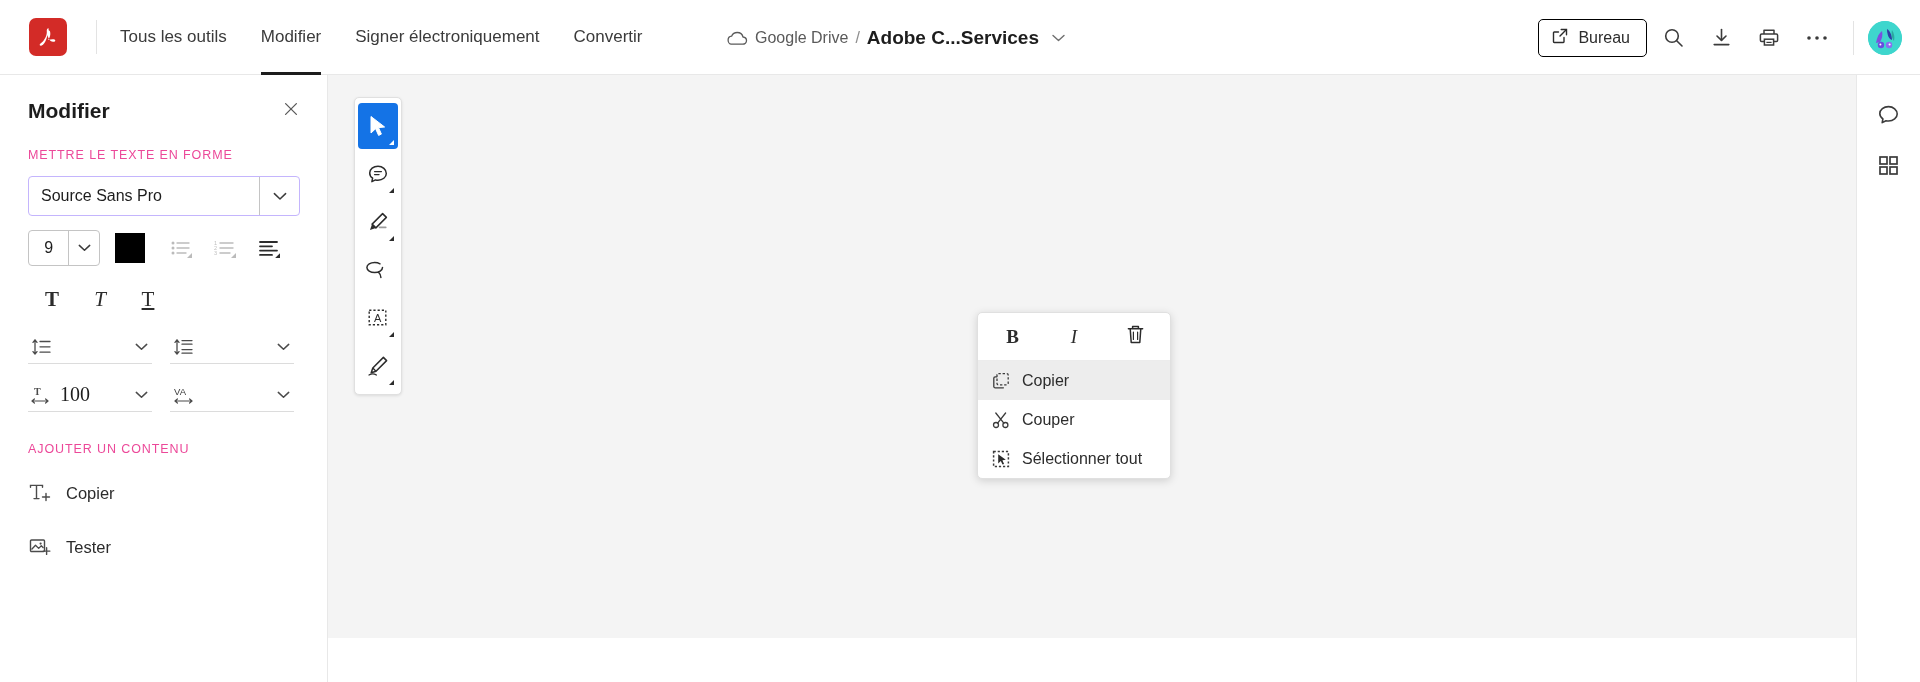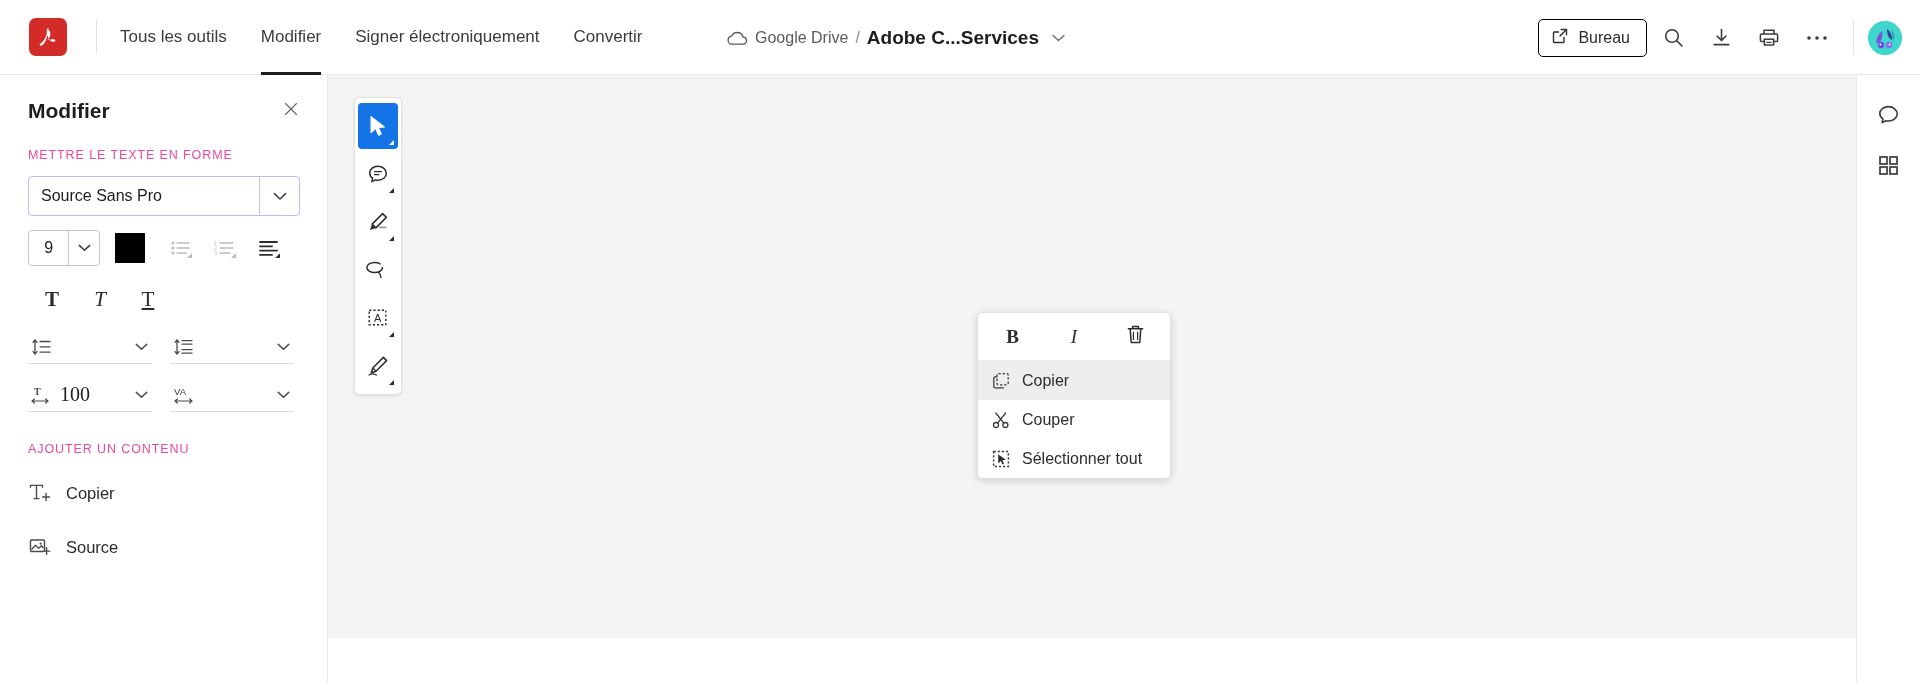--- a/index.html
+++ b/index.html
@@ -489,21 +489,21 @@
 
     <div class="add-item" style="margin-top:8px;">
       <span class="ai">
         <svg width="22" height="20" viewBox="0 0 22 20">
           <rect x="1.5" y="3" width="14" height="11.5" rx="1" fill="none" stroke="#4b4b4b" stroke-width="1.4"></rect>
           <path d="M2.5 12.5 6.5 8.2l3.2 3.2 2.6-2.6 2.2 2.2" fill="none" stroke="#4b4b4b" stroke-width="1.3" stroke-linejoin="round"></path>
           <circle cx="11.6" cy="6.6" r="1.1" fill="#4b4b4b"></circle>
           <path d="M17.6 10.8v6.6M14.3 14.1h6.6" stroke="#4b4b4b" stroke-width="1.4" stroke-linecap="round"></path>
         </svg>
       </span>
-      <span>Source</span>
+      <span>Tester</span>
     </div>
   </aside>
 
   <main class="canvas">
 
     <div class="toolrail">
       <div class="tool active">
         <svg width="20" height="22" viewBox="0 0 20 22">
           <path d="M3 1.5 3 18 7.6 13.7 10.6 20.4 13.4 19.1 10.5 12.6 16.6 12z" fill="#ffffff" stroke="#ffffff" stroke-width="1"></path>
         </svg>

